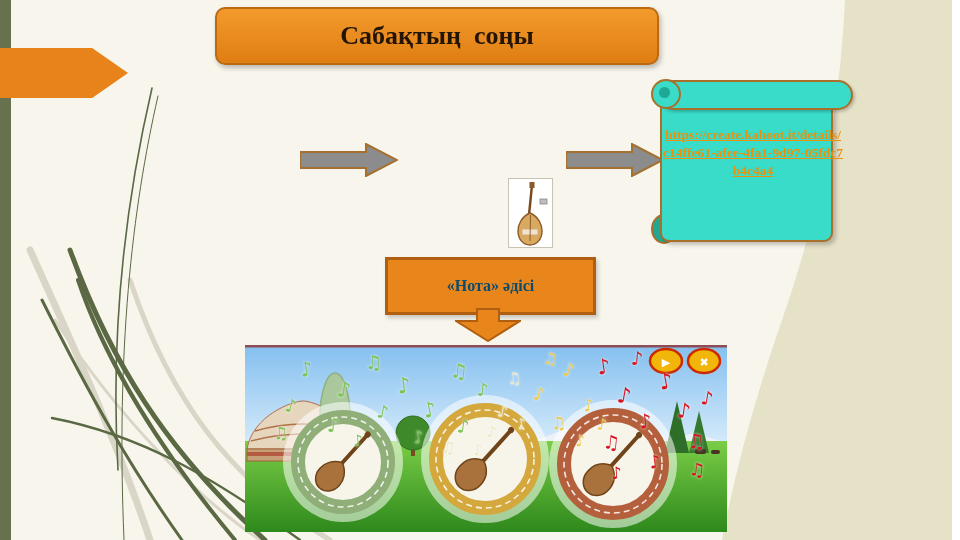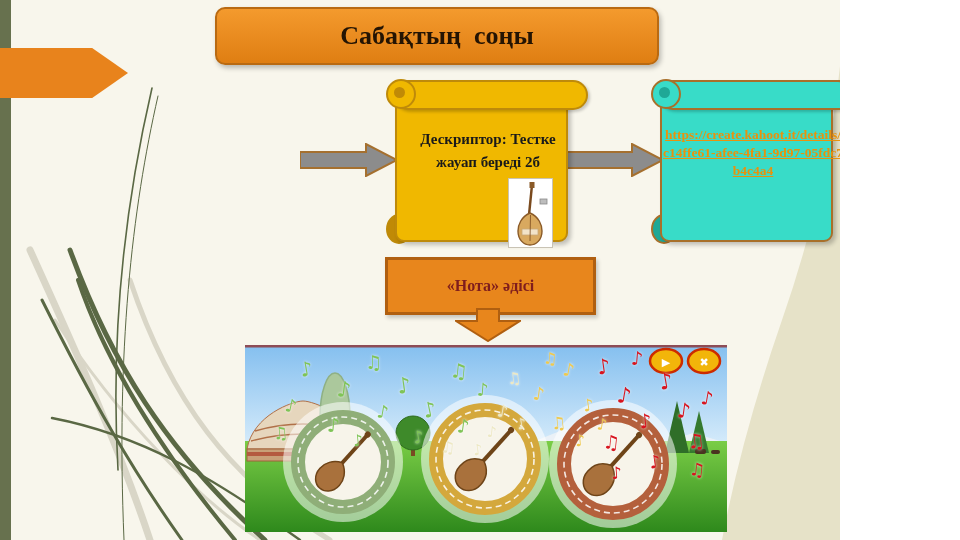--- a/index.html
+++ b/index.html
@@ -1,17 +1,17 @@
 <!DOCTYPE html>
 <html><head>
 <meta charset="utf-8">
 <style>
   html,body{margin:0;padding:0;}
   body{font-family:"Liberation Serif",serif;}
-  .slide{position:relative;width:840px;height:540px;overflow:hidden;background:#E6E2C8;}
+  .slide{position:relative;width:952px;height:540px;overflow:hidden;background:#E6E2C8;}
   .abs{position:absolute;}
   svg{display:block;}
 
   
   .title-box{left:215px;top:7px;width:440px;height:54px;border:2px solid #B96A12;border-radius:10px;
     background:linear-gradient(#F49A2D,#DF7E12);box-shadow:2px 3px 5px rgba(0,0,0,.25);
     display:flex;align-items:center;justify-content:center;}
   .title-box .t{font-size:26px;font-weight:bold;color:#241403;white-space:pre;}
 
   
@@ -38,21 +38,21 @@
   .scroll-2 .txt{top:50px;padding:0 16px;font-size:15px;line-height:1.5;}
   .scroll-3 .txt{top:48px;padding:0 12px;font-size:13.5px;line-height:1.35;text-align:center;}
   .scroll-3 .txt a{color:var(--text);text-decoration:underline;word-break:break-all;}
 
   
   .dombra-thumb{left:508px;top:178px;width:43px;height:68px;background:#FFFFFF;border:1px solid #C9C3B4;z-index:5;}
 
   
   .nota-box{left:385px;top:257px;width:205px;height:52px;background:#E8861C;border:3px solid #B05F10;
     display:flex;align-items:center;justify-content:center;box-shadow:2px 3px 4px rgba(0,0,0,.2);}
-  .nota-box .t{font-size:16px;font-weight:bold;color:#7f1d1d;}
+  .nota-box .t{font-size:16px;font-weight:bold;color:#0c4a6e;}
 
   
   .picture{left:245px;top:345px;width:482px;height:187px;}
   #notes-layer{left:245px;top:345px;width:482px;height:187px;pointer-events:none;}
   .note{position:absolute;font-family:"DejaVu Sans",sans-serif;font-weight:bold;line-height:1;
     text-shadow:0 0 3px rgba(255,255,255,.85);}
 </style>
 </head>
 <body>
 
@@ -78,29 +78,20 @@
     <span class="t">Сабақтың  соңы</span>
   </div>
 
   <div class="abs left-arrow"></div>
 
 
   <svg class="abs" style="left:300px;top:143px;" width="98" height="34" viewBox="0 0 98 34">
     <polygon points="0,9 66,9 66,1 97,17 66,33 66,25 0,25" fill="#8C8C8C" stroke="#A5702F" stroke-width="2"></polygon>
   </svg>
 
-  <div class="abs scroll scroll-2" style="--fill: #F0B800; --border: #BE8A0A; --curl: #C08A06; --text: #1A1A1A;">
-    <div class="botcurl"></div>
-    <div class="body"></div>
-    <div class="bar"></div>
-    <div class="topcurl">
-        <div class="dot"></div>
-      </div>
-    <div class="txt" style="z-index:6;">Дескриптор: Тестке жауап береді 2б</div>
-  </div>
 
   <div class="abs dombra-thumb">
     <svg width="43" height="68" viewBox="0 0 43 68">
       <line x1="23" y1="6" x2="20" y2="36" stroke="#7A4A1E" stroke-width="2.5"></line>
       <rect x="20.5" y="3" width="5" height="6" fill="#8A5A28"></rect>
       <rect x="31" y="20" width="7" height="5" fill="#BDBDBD" stroke="#8A8A8A" stroke-width="0.8"></rect>
       <path d="M21,34 C30,38 33,46 33,52 C33,61 27,66 21,66 C15,66 9,61 9,52 C9,46 12,38 21,34 Z" fill="#D9A95F" stroke="#8A5A28" stroke-width="1.4"></path>
       <rect x="13" y="50" width="16" height="6" fill="#F2E3C8" stroke="#C8A878" stroke-width="0.8"></rect>
       <line x1="21.5" y1="36" x2="21" y2="62" stroke="#7A4A1E" stroke-width="0.8"></line>
     </svg>

